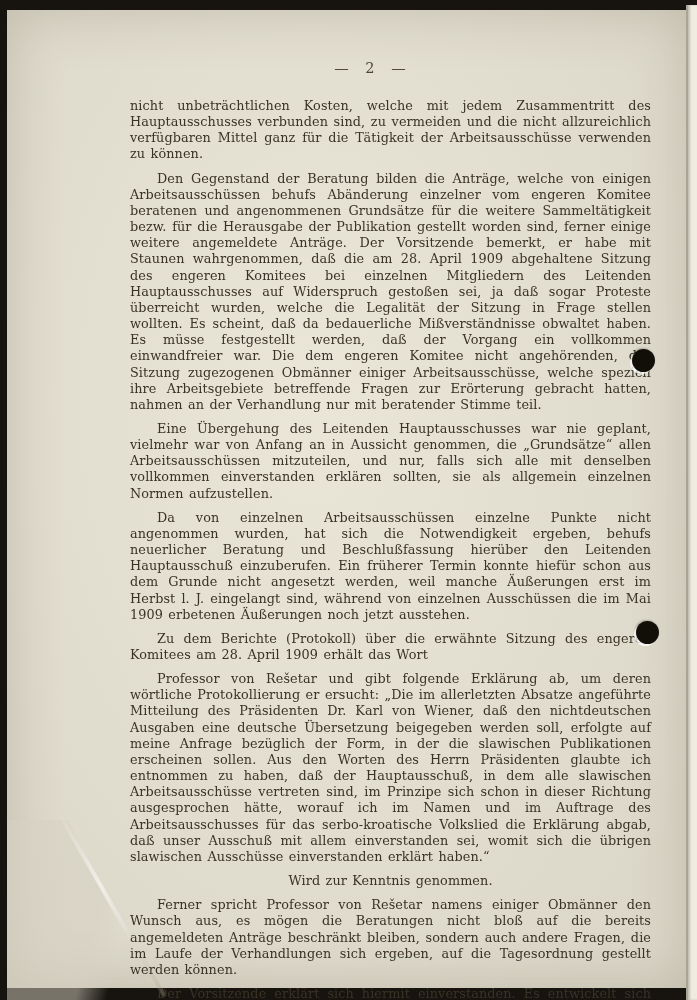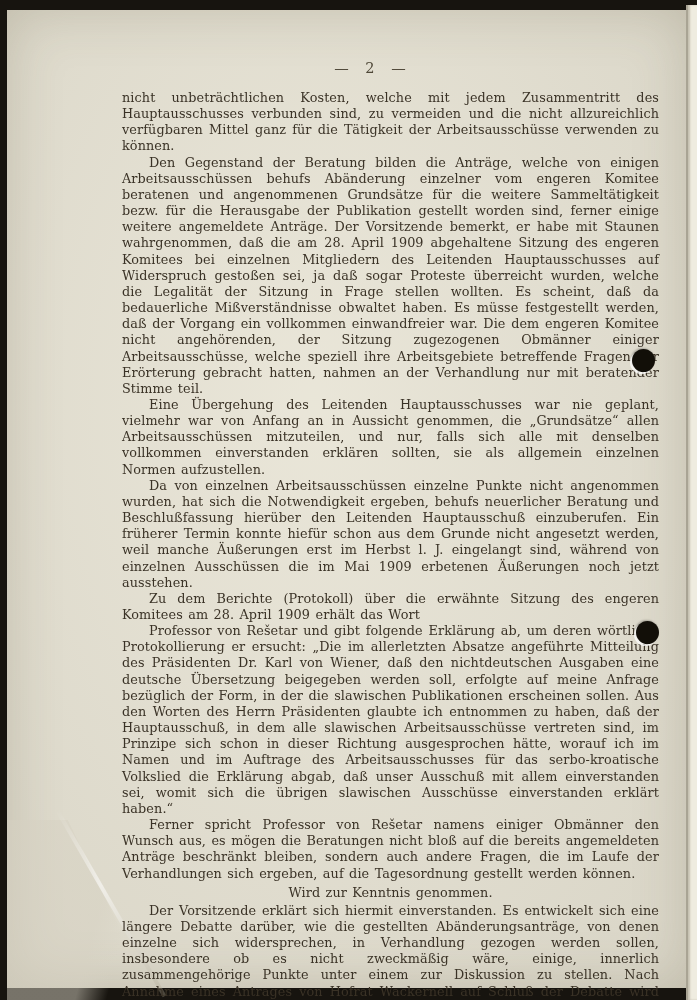--- a/index.html
+++ b/index.html
@@ -46,21 +46,21 @@
     position: absolute;
     left: 115px; top: 80px;
     width: 537px;
     font-size: 12.8px;
     line-height: 16.15px;
     color: #3a3226;
     text-align: justify;
     letter-spacing: 0.1px;
     word-spacing: 1.2px;
   }
-  .text-block p { margin: 0; }
+  .text-block p { margin: 8px; }
   .text-block p.indent { text-indent: 27px; }
   .text-block p.centered {
     text-align: center;
     text-indent: 0;
     margin: 3px 0 2px 0;
   }
   
   .punch-hole {
     position: absolute;
     width: 23px; height: 23px;
@@ -98,22 +98,22 @@
 
     <div class="page-number">—  2  —</div>
 
     <div class="text-block">
       <p class="para">nicht unbeträchtlichen Kosten, welche mit jedem Zusammentritt des Hauptausschusses verbunden sind, zu vermeiden und die nicht allzureichlich verfügbaren Mittel ganz für die Tätigkeit der Arbeitsausschüsse verwenden zu können.</p>
       <p class="para indent">Den Gegenstand der Beratung bilden die Anträge, welche von einigen Arbeitsausschüssen behufs Abänderung einzelner vom engeren Komitee beratenen und angenommenen Grundsätze für die weitere Sammeltätigkeit bezw. für die Herausgabe der Publikation gestellt worden sind, ferner einige weitere angemeldete Anträge. Der Vorsitzende bemerkt, er habe mit Staunen wahrgenommen, daß die am 28. April 1909 abgehaltene Sitzung des engeren Komitees bei einzelnen Mitgliedern des Leitenden Hauptausschusses auf Widerspruch gestoßen sei, ja daß sogar Proteste überreicht wurden, welche die Legalität der Sitzung in Frage stellen wollten. Es scheint, daß da bedauerliche Mißverständnisse obwaltet haben. Es müsse festgestellt werden, daß der Vorgang ein vollkommen einwandfreier war. Die dem engeren Komitee nicht angehörenden, der Sitzung zugezogenen Obmänner einiger Arbeitsausschüsse, welche speziell ihre Arbeitsgebiete betreffende Fragen zur Erörterung gebracht hatten, nahmen an der Verhandlung nur mit beratender Stimme teil.</p>
       <p class="para indent">Eine Übergehung des Leitenden Hauptausschusses war nie geplant, vielmehr war von Anfang an in Aussicht genommen, die „Grundsätze“ allen Arbeitsausschüssen mitzuteilen, und nur, falls sich alle mit denselben vollkommen einverstanden erklären sollten, sie als allgemein einzelnen Normen aufzustellen.</p>
       <p class="para indent">Da von einzelnen Arbeitsausschüssen einzelne Punkte nicht angenommen wurden, hat sich die Notwendigkeit ergeben, behufs neuerlicher Beratung und Beschlußfassung hierüber den Leitenden Hauptausschuß einzuberufen. Ein früherer Termin konnte hiefür schon aus dem Grunde nicht angesetzt werden, weil manche Äußerungen erst im Herbst l. J. eingelangt sind, während von einzelnen Ausschüssen die im Mai 1909 erbetenen Äußerungen noch jetzt ausstehen.</p>
       <p class="para indent">Zu dem Berichte (Protokoll) über die erwähnte Sitzung des engeren Komitees am 28. April 1909 erhält das Wort</p>
       <p class="para indent">Professor von Rešetar und gibt folgende Erklärung ab, um deren wörtliche Protokollierung er ersucht: „Die im allerletzten Absatze angeführte Mitteilung des Präsidenten Dr. Karl von Wiener, daß den nichtdeutschen Ausgaben eine deutsche Übersetzung beigegeben werden soll, erfolgte auf meine Anfrage bezüglich der Form, in der die slawischen Publikationen erscheinen sollen. Aus den Worten des Herrn Präsidenten glaubte ich entnommen zu haben, daß der Hauptausschuß, in dem alle slawischen Arbeitsausschüsse vertreten sind, im Prinzipe sich schon in dieser Richtung ausgesprochen hätte, worauf ich im Namen und im Auftrage des Arbeitsausschusses für das serbo-kroatische Volkslied die Erklärung abgab, daß unser Ausschuß mit allem einverstanden sei, womit sich die übrigen slawischen Ausschüsse einverstanden erklärt haben.“</p>
+      <p class="para centered">Wird zur Kenntnis genommen.</p>
       <p class="para indent">Ferner spricht Professor von Rešetar namens einiger Obmänner den Wunsch aus, es mögen die Beratungen nicht bloß auf die bereits angemeldeten Anträge beschränkt bleiben, sondern auch andere Fragen, die im Laufe der Verhandlungen sich ergeben, auf die Tagesordnung gestellt werden können.</p>
-      <p class="para centered">Wird zur Kenntnis genommen.</p>
       <p class="para indent">Der Vorsitzende erklärt sich hiermit einverstanden. Es entwickelt sich eine längere Debatte darüber, wie die gestellten Abänderungsanträge, von denen einzelne sich widersprechen, in Verhandlung gezogen werden sollen, insbesondere ob es nicht zweckmäßig wäre, einige, innerlich zusammengehörige Punkte unter einem zur Diskussion zu stellen. Nach Annahme eines Antrages von Hofrat Wackernell auf Schluß der Debatte wird in die vorgelegte Tagesordnung eingegangen.</p>
 
     </div>
   </div>
 
   <div class="edge-strip"></div>
 
   <div class="punch-hole hole-top"></div>
   <div class="punch-hole hole-bottom"></div>
 

